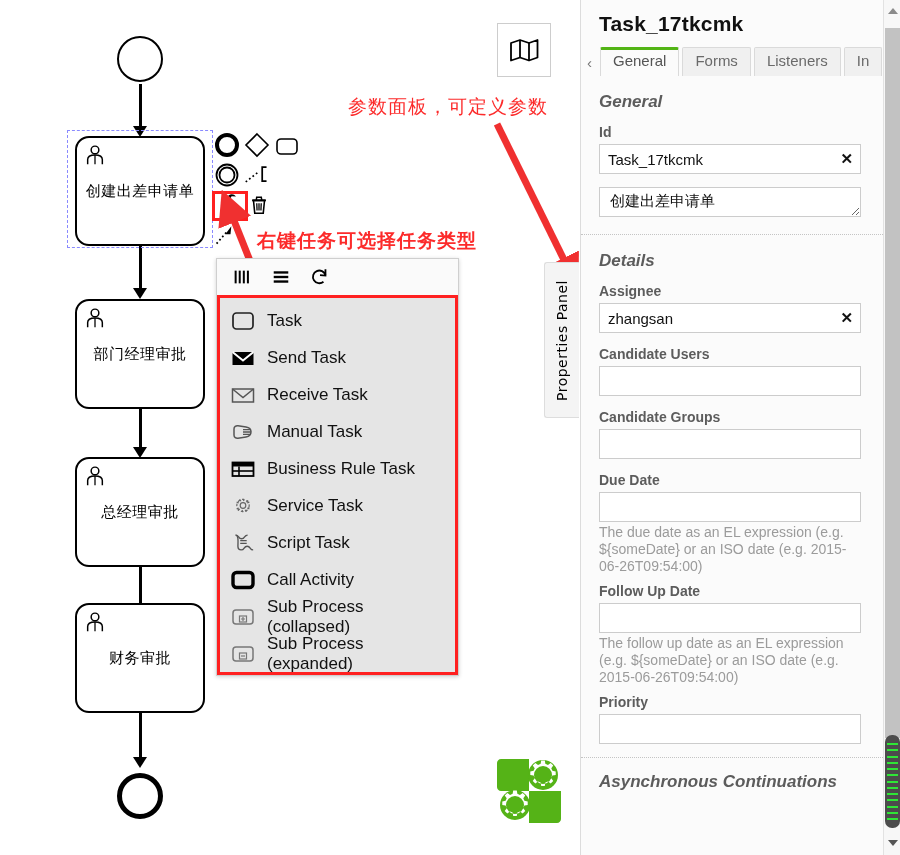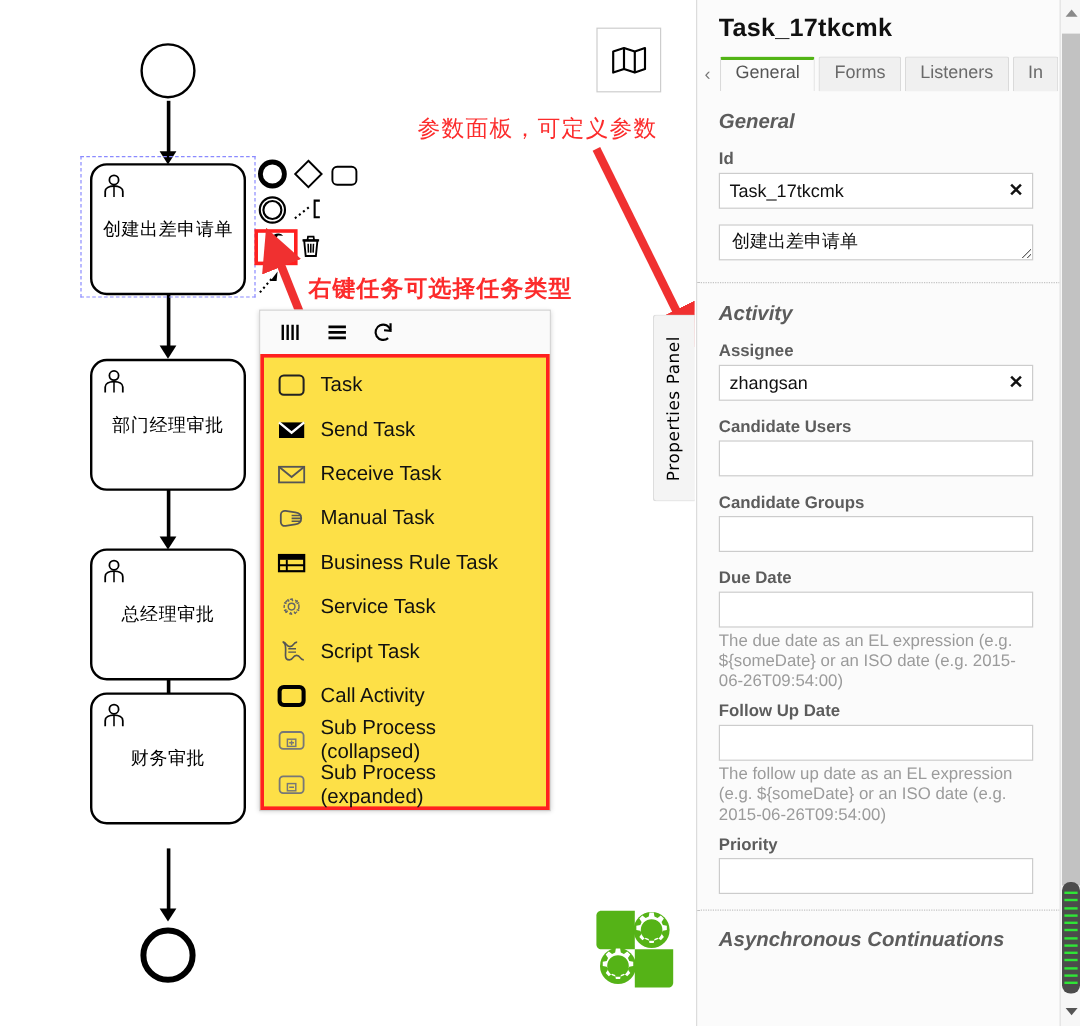--- a/index.html
+++ b/index.html
@@ -109,21 +109,21 @@
     display: flex; align-items: center; gap: 17px;
     padding: 0 14px;
     background: #fafafa;
   }
   #replace-menu .menu-header .hicon {
     width: 22px; height: 22px;
     display: flex; align-items: center; justify-content: center;
   }
   #replace-menu .menu-body {
     border: 3px solid #ff2020;
-    background: #fde047;
+    background: #e5e5e5;
     padding: 4px 0 0 0;
   }
   .menu-item {
     display: flex; align-items: center;
     gap: 11px;
     padding: 4px 8px 4px 10px;
     height: 37px;
   }
   .menu-item .mi-icon {
     width: 26px; height: 24px;
@@ -333,21 +333,21 @@
 
     <div class="bpmn-task" style="left:75px; top:457px;">
       <svg class="user-marker" viewBox="0 0 24 24">
         <circle cx="12" cy="6.5" r="4.2" fill="none" stroke="#000" stroke-width="1.6"></circle>
         <path d="M4 22 V17 C4 13.7 7.6 12 12 12 C16.4 12 20 13.7 20 17 V22" fill="none" stroke="#000" stroke-width="1.6"></path>
         <line x1="12" y1="12" x2="12" y2="22" stroke="#000" stroke-width="1.4"></line>
       </svg>
       <span class="label">总经理审批</span>
     </div>
 
-    <div class="bpmn-task" style="left:75px; top:577px;justify-content:center;">
+    <div class="bpmn-task" style="left:75px; top:603px;justify-content:center;">
       <svg class="user-marker" viewBox="0 0 24 24">
         <circle cx="12" cy="6.5" r="4.2" fill="none" stroke="#000" stroke-width="1.6"></circle>
         <path d="M4 22 V17 C4 13.7 7.6 12 12 12 C16.4 12 20 13.7 20 17 V22" fill="none" stroke="#000" stroke-width="1.6"></path>
         <line x1="12" y1="12" x2="12" y2="22" stroke="#000" stroke-width="1.4"></line>
       </svg>
       <span class="label">财务审批</span>
     </div>
 
     <div class="bpmn-event end-event" style="left:117px; top:773px;"></div>
 
@@ -623,21 +623,21 @@
       </div>
 
       <div>
         <div class="field-wrap">
           <textarea class="field-textarea" style="">创建出差申请单</textarea>
         </div>
       </div>
 
       <div class="dotted-sep"></div>
 
-      <div class="group-title">Activity</div>
+      <div class="group-title">Details</div>
 
       <div>
         <div class="field-label">Assignee</div>
         <div class="field-wrap">
           <input class="field-input" type="text" value="zhangsan" style="">
           <span class="field-clear">✕</span>
         </div>
       </div>
 
       <div>

